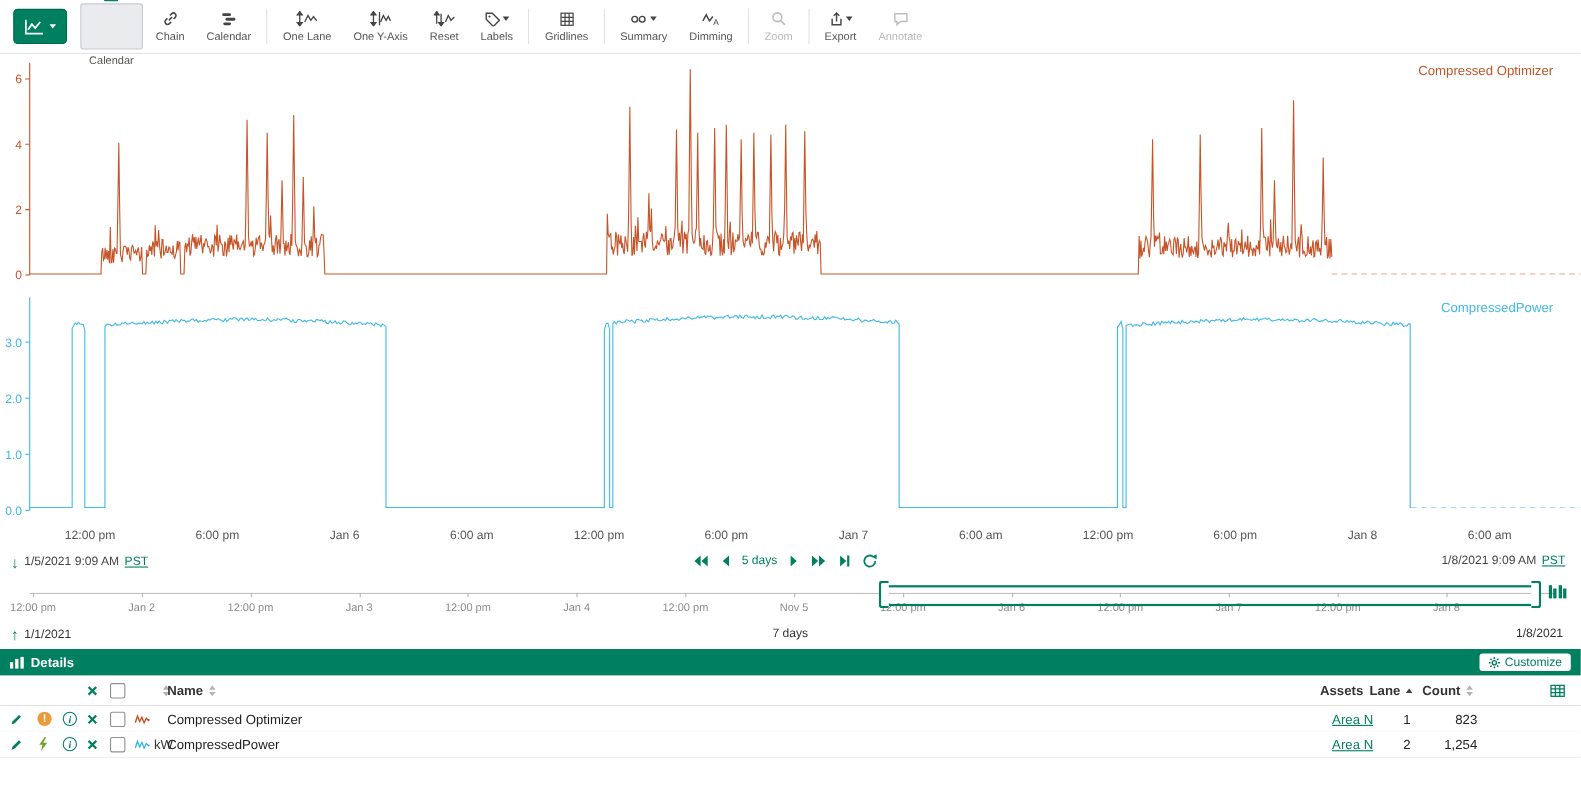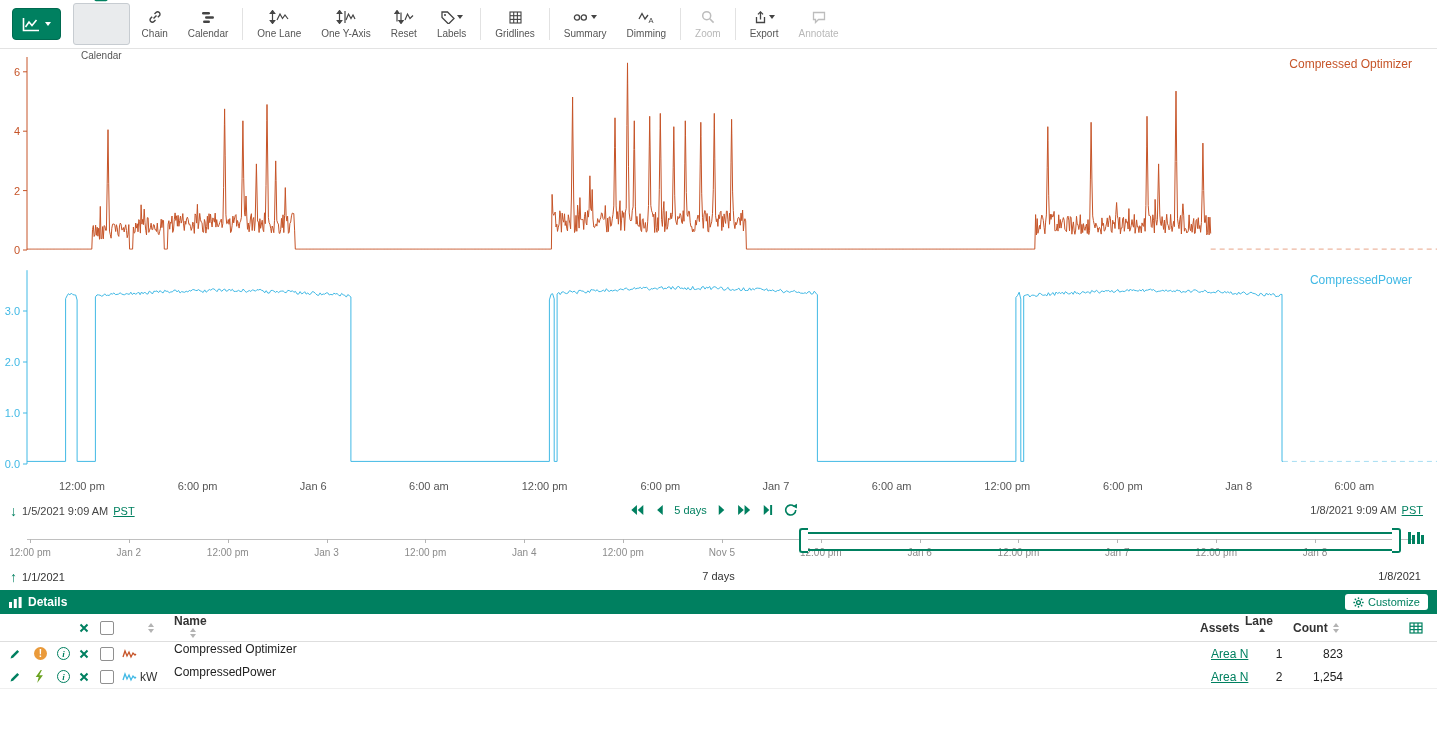--- a/index.html
+++ b/index.html
@@ -49,22 +49,22 @@
   .dbar .ttl{margin-left:6px;}
   .customize{margin-left:auto;background:#fff;color:#008060;font-weight:normal;font-size:11px;
         border:none;border-radius:3px;padding:2px 8px;display:flex;gap:4px;align-items:center;
         font-family:inherit;cursor:pointer;}
   .thead{position:absolute;top:614px;left:0;right:0;height:27px;border-bottom:1px solid #dedede;
         font-size:12px;font-weight:bold;color:#333;}
   .trow{position:absolute;left:0;right:0;height:23px;border-bottom:1px solid #efefef;font-size:12px;color:#222;background:#fff;}
   .row1{top:642px;} .row2{top:665px;}
   .cell{position:absolute;top:0;height:100%;display:flex;align-items:center;}
   .cx-edit{left:9px;} .cx-stat{left:34px;} .cx-info{left:57px;} .cx-x{left:79px;}
-  .cx-cb{left:100px;} .cx-sig{left:122px;} .cx-unit{left:140px;color:#333;} .cx-name{left:174px;flex-direction:column;}
-  .cx-sort{left:143px;} .cx-assets{left:1200px;} .cx-lane{left:1245px;flex-direction:column;}
+  .cx-cb{left:100px;} .cx-sig{left:122px;} .cx-unit{left:140px;color:#333;} .cx-name{left:152px;}
+  .cx-sort{left:143px;} .cx-assets{left:1200px;} .cx-lane{left:1245px;}
   .cx-lanev{left:1264px;width:30px;justify-content:center;}
   .cx-count{left:1293px;} .cx-countv{left:1295px;width:48px;justify-content:flex-end;}
   .cx-grid{right:14px;left:auto;}
   .cb{width:12px;height:12px;border:1px solid #909090;border-radius:2px;background:#fff;display:inline-block;cursor:pointer;}
   .info{width:13px;height:13px;border:1.5px solid #008060;color:#008060;border-radius:50%;
         font-size:9px;font-weight:bold;font-family:"Liberation Serif",serif;font-style:italic;
         display:inline-flex;align-items:center;justify-content:center;box-sizing:border-box;}
   .warn{width:13px;height:13px;border-radius:50%;background:#ea9a3a;color:#fff;font-weight:bold;
         font-size:10px;display:inline-flex;align-items:center;justify-content:center;}
   .alink{color:#008060;text-decoration:underline;cursor:pointer;margin-left:11px;}

